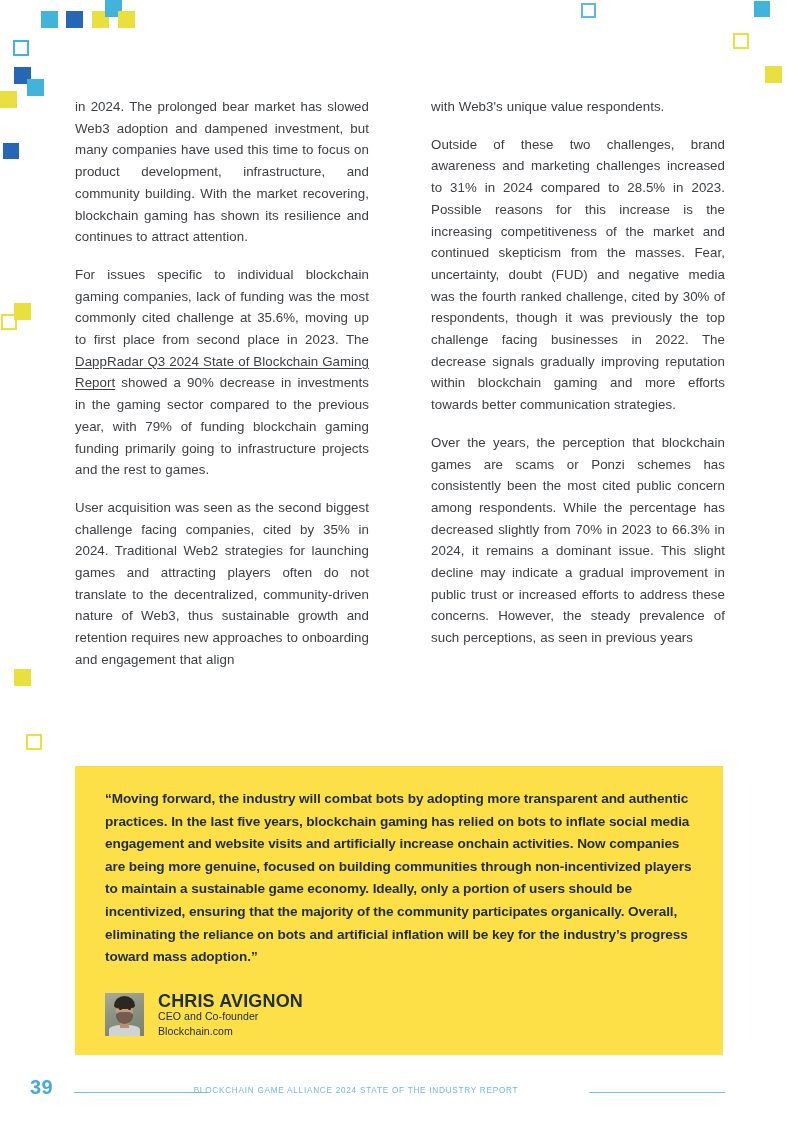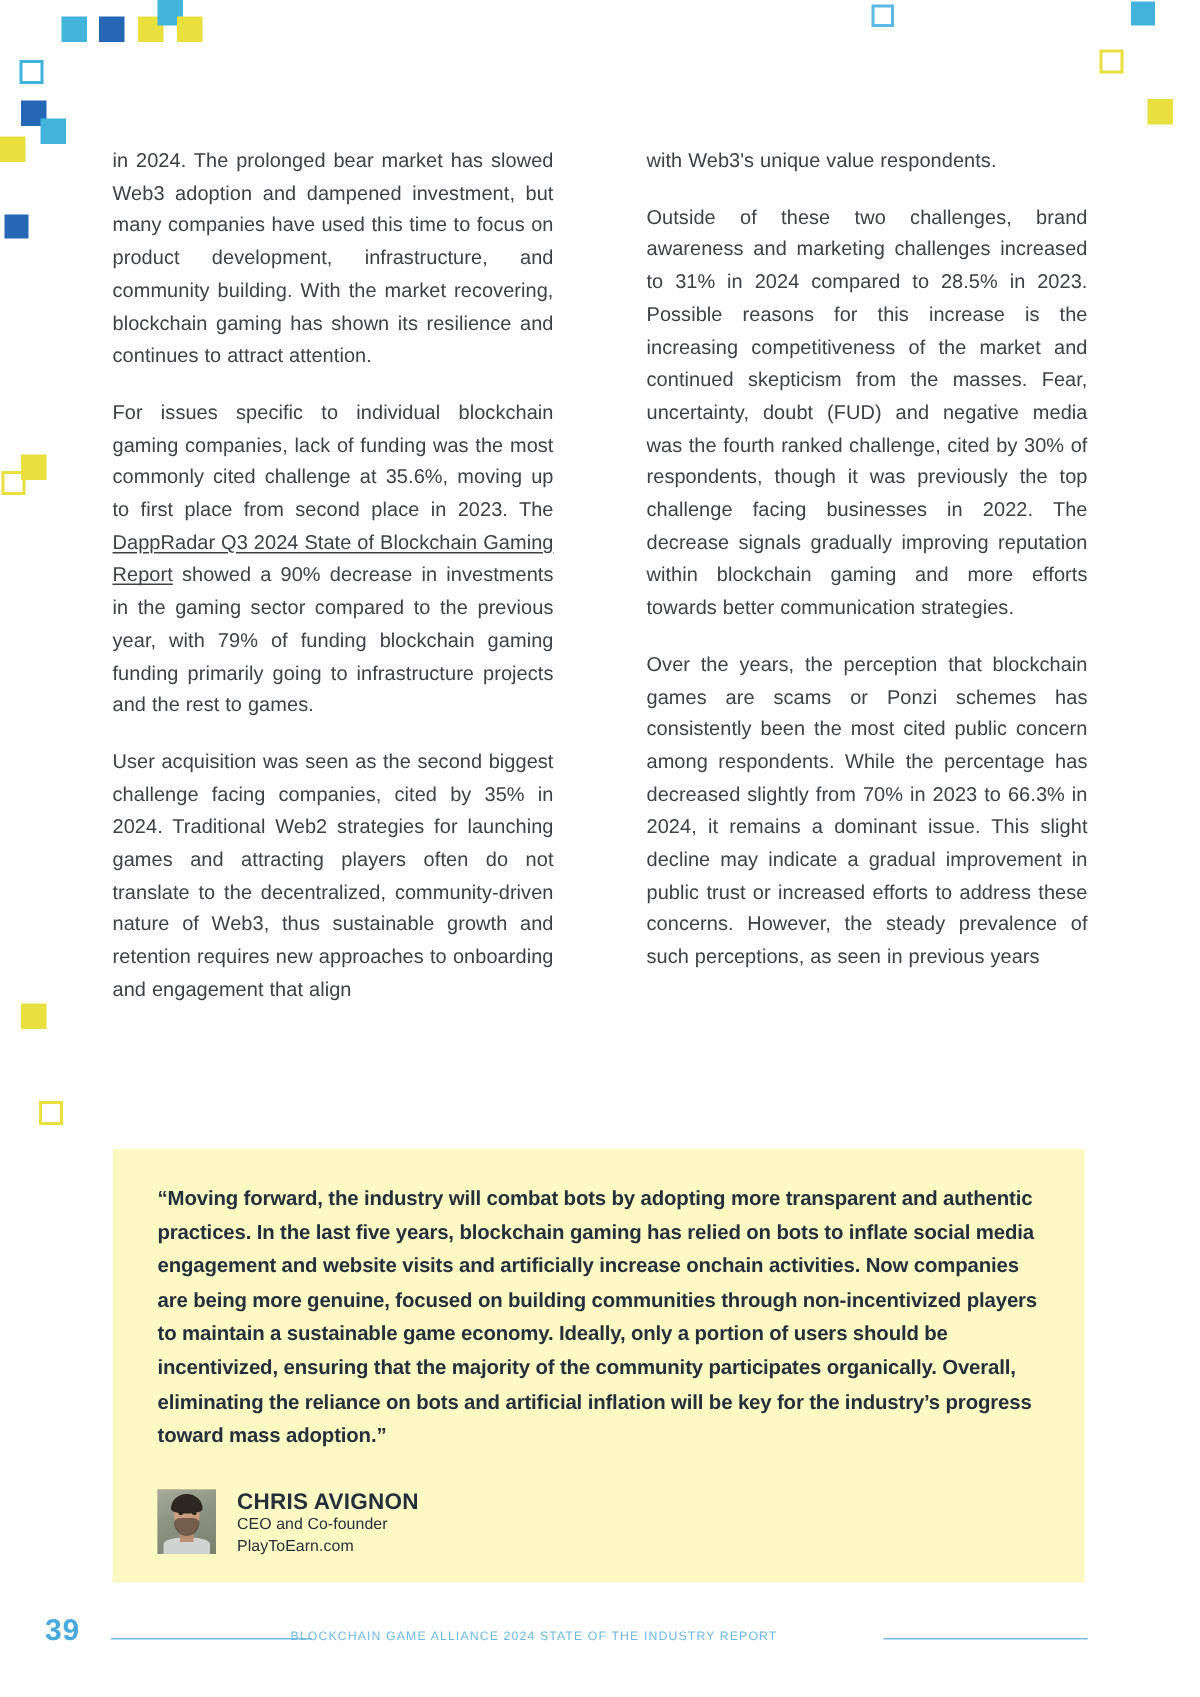--- a/index.html
+++ b/index.html
@@ -53,21 +53,21 @@
     color: #3d4044;
   }
 
   
   .quote-box {
     position: absolute;
     left: 75px;
     top: 766px;
     width: 648px;
     height: 289px;
-    background: #fef9c3;
+    background: #fde047;
     box-sizing: border-box;
     padding: 22px 30px 0 30px;
   }
   .quote-text {
     margin: 0;
     font-size: 13.6px;
     line-height: 22.6px;
     font-weight: bold;
     color: #23303c;
     letter-spacing: -0.1px;
@@ -144,21 +144,21 @@
     bottom: 8px;
     width: 9px;
     height: 7px;
     background: #b98f74;
   }
   .attrib-text {
     margin-left: 14px;
     padding-top: 1px;
   }
   .attrib-name {
-    font-size: 15px;
+    font-size: 18px;
     font-weight: bold;
     color: #23303c;
     letter-spacing: 0.15px;
     line-height: 15px;
   }
   .attrib-role,
   .attrib-site {
     font-size: 10.6px;
     color: #23303c;
     line-height: 15px;
@@ -255,21 +255,21 @@
       <div class="av-neck"></div>
       <div class="av-face"></div>
       <div class="av-hair"></div>
       <div class="av-beard"></div>
       <div class="av-eye-l"></div>
       <div class="av-eye-r"></div>
     </div>
     <div class="attrib-text">
       <div class="attrib-name">CHRIS AVIGNON</div>
       <div class="attrib-role">CEO and Co-founder</div>
-      <div class="attrib-site">PlayToEarn.com</div>
+      <div class="attrib-site">Blockchain.com</div>
     </div>
   </div>
 </div>
 
 <div class="footer">
   <div class="page-num">39</div>
   <div class="rule rule-left"></div>
   <div class="footer-label">BLOCKCHAIN GAME ALLIANCE 2024 STATE OF THE INDUSTRY REPORT</div>
   <div class="rule rule-right"></div>
 </div>

